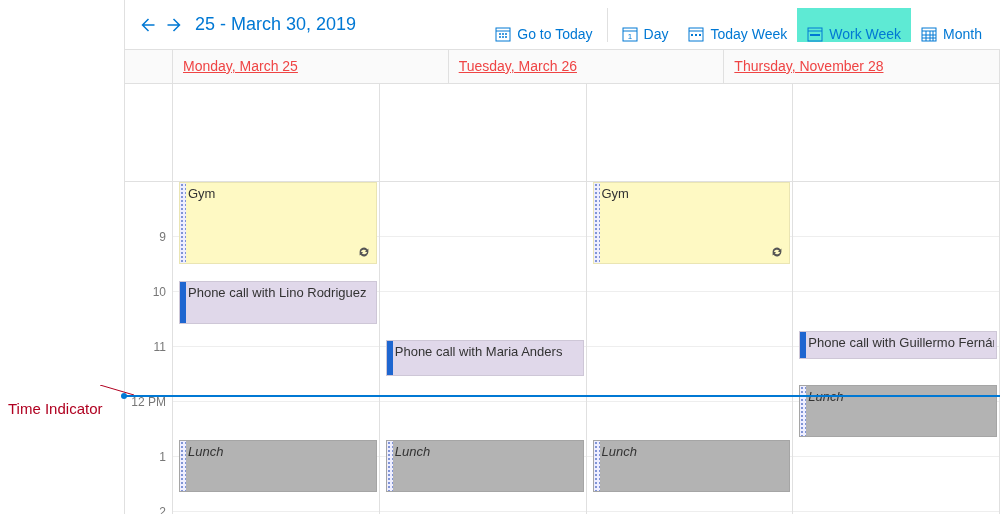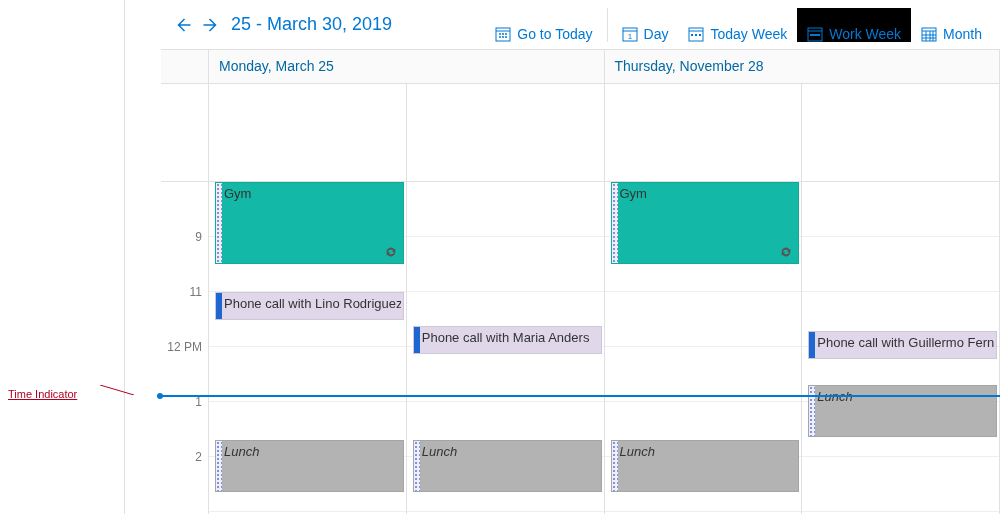--- a/index.html
+++ b/index.html
@@ -1,57 +1,57 @@
 <!DOCTYPE html>
 <html><head>
 <meta charset="utf-8">
 <style>
   * { box-sizing: border-box; margin: 0; padding: 0; }
   body { font-family: "Segoe UI", Arial, sans-serif; font-size: 13px; color: #333; background: #fff; width: 1000px; height: 514px; overflow: hidden; position: relative; }
 
-  .annotation { position: absolute; left: 8px; top: 388px; color: #b00020; font-size: 11px; text-decoration: underline; z-index: 50; }
+  .annotation { position: absolute; left: 8px; top: 400px; color: #b00020; font-size: 15px; z-index: 50; }
   .annotation-line { position: absolute; left: 100px; top: 385px; width: 34px; height: 10px; z-index: 49; }
   .annotation-line line { stroke: #b00020; stroke-width: 1; }
 
-  .calendar { position: absolute; left: 124px; top: 0; right: 0; bottom: 0; border-left: 1px solid #e0e0e0; padding-left: 36px; }
+  .calendar { position: absolute; left: 124px; top: 0; right: 0; bottom: 0; border-left: 1px solid #e0e0e0; }
 
   .toolbar { display: flex; align-items: center; height: 50px; border-bottom: 1px solid #e0e0e0; padding: 0 8px; }
   .nav-arrow { width: 28px; height: 28px; display: inline-flex; align-items: center; justify-content: center; color: #0078d4; cursor: pointer; }
   .nav-arrow svg { width: 18px; height: 18px; }
   .date-range { color: #0078d4; font-size: 18px; margin-left: 6px; flex: 0 0 auto; }
   .spacer { flex: 1; }
   .tb-btn { display: inline-flex; align-items: flex-end; height: 34px; padding: 0 10px; color: #0078d4; cursor: pointer; gap: 6px; font-size: 14px; }
-  .tb-btn.active { background: #000000; }
+  .tb-btn.active { background: #5eead4; }
   .tb-sep { width: 1px; height: 34px; background: #e0e0e0; margin: 0 4px; }
   .tb-icon { width: 16px; height: 16px; }
 
   .day-headers { display: flex; height: 34px; border-bottom: 1px solid #e0e0e0; background: #fafafa; }
   .time-gutter-h { width: 48px; flex: 0 0 48px; border-right: 1px solid #e0e0e0; }
-  .day-header { flex: 1; border-right: 1px solid #e0e0e0; padding: 8px 10px; color: #0369a1; font-size: 14px; white-space: nowrap; overflow: hidden; }
+  .day-header { flex: 1; border-right: 1px solid #e0e0e0; padding: 8px 10px; color: #ef4444; font-size: 14px; white-space: nowrap; overflow: hidden; text-decoration: underline; }
 
   .allday-row { display: flex; height: 98px; border-bottom: 1px solid #e0e0e0; }
   .allday-cell { flex: 1; border-right: 1px solid #e0e0e0; }
 
   .grid { display: flex; position: relative; }
   .time-gutter { width: 48px; flex: 0 0 48px; border-right: 1px solid #e0e0e0; }
   .hour-label { height: 55px; text-align: right; padding-right: 6px; color: #777; font-size: 12px; position: relative; }
   .hour-label span { position: relative; top: -7px; }
 
   .day-col { flex: 1; border-right: 1px solid #e0e0e0; position: relative; }
   .hour-slot { height: 55px; border-bottom: 1px solid #eee; }
 
   .now-line { position: absolute; left: 0; right: 0; height: 0; border-top: 2px solid #0078d4; z-index: 30; }
   .now-line::before { content: ""; position: absolute; left: -4px; top: -4px; width: 6px; height: 6px; background: #0078d4; border-radius: 50%; }
 
   .event { position: absolute; left: 6px; right: 2px; border: 1px solid rgba(0,0,0,0.08); overflow: hidden; white-space: nowrap; font-size: 13px; }
   .event .stripe { position: absolute; left: 0; top: 0; bottom: 0; width: 6px; background-image: radial-gradient(#8094d6 1px, transparent 1px); background-size: 4px 4px; background-color: #eef; }
   .event .bar { position: absolute; left: 0; top: 0; bottom: 0; width: 6px; }
   .event-body { position: absolute; left: 8px; right: 2px; top: 3px; bottom: 0; overflow: hidden; }
 
-  .evt-gym { background: #14b8a6; }
+  .evt-gym { background: #fef9c3; }
   .evt-phone { background: #e0d8ea; }
   .evt-lunch { background: #b3b3b3; font-style: italic; }
   .bar-blue { background: #1e66d0; }
 
   .recur-icon { position: absolute; right: 5px; bottom: 4px; width: 14px; height: 14px; color: #4a4a4a; }
 
 </style>
 </head>
 <body>
 
@@ -127,35 +127,37 @@
           <line x1="9" y1="5" x2="9" y2="15" stroke="#0078d4"></line>
           <line x1="12" y1="5" x2="12" y2="15" stroke="#0078d4"></line>
         </svg>
       <span>Month</span>
     </div>
   </div>
 
   <div class="day-headers">
     <div class="time-gutter-h"></div>
     <div class="day-header">Monday, March 25</div>
+    <div class="day-header">Tuesday, March 26</div>
     <div class="day-header">Thursday, November 28</div>
   </div>
 
   <div class="allday-row">
     <div class="time-gutter-h"></div>
     <div class="allday-cell"></div>
     <div class="allday-cell"></div>
     <div class="allday-cell"></div>
     <div class="allday-cell"></div>
   </div>
 
   <div class="grid">
     <div class="time-gutter">
       <div class="hour-label"><span></span></div>
       <div class="hour-label"><span>9</span></div>
+      <div class="hour-label"><span>10</span></div>
       <div class="hour-label"><span>11</span></div>
       <div class="hour-label"><span>12 PM</span></div>
       <div class="hour-label"><span>1</span></div>
       <div class="hour-label"><span>2</span></div>
     </div>
 
     <div class="day-col">
       <div class="hour-slot"></div>
         <div class="hour-slot"></div>
         <div class="hour-slot"></div>
@@ -164,40 +166,40 @@
         <div class="hour-slot"></div>
         <div class="hour-slot"></div>
 
       <div class="event evt-gym" style="top:0;height:82px">
         <div class="stripe"></div>
         <div class="event-body">Gym</div>
         <svg class="recur-icon" viewBox="0 0 16 16">
             <path d="M3 8a5 5 0 0 1 9-3l1-1v4h-4l1.5-1.5A3.5 3.5 0 0 0 4.5 8M13 8a5 5 0 0 1-9 3l-1 1V8h4l-1.5 1.5A3.5 3.5 0 0 0 11.5 8" fill="#555"></path>
           </svg>
       </div>
-      <div class="event evt-phone" style="top:110px;height:28px">
+      <div class="event evt-phone" style="top:99px;height:43px">
         <div class="bar bar-blue"></div>
         <div class="event-body">Phone call with Lino Rodriguez</div>
       </div>
       <div class="event evt-lunch" style="top:258px;height:52px">
         <div class="stripe"></div>
         <div class="event-body">Lunch</div>
       </div>
     </div>
 
     <div class="day-col">
       <div class="hour-slot"></div>
         <div class="hour-slot"></div>
         <div class="hour-slot"></div>
         <div class="hour-slot"></div>
         <div class="hour-slot"></div>
         <div class="hour-slot"></div>
         <div class="hour-slot"></div>
 
-      <div class="event evt-phone" style="top:144px;height:28px">
+      <div class="event evt-phone" style="top:158px;height:36px">
         <div class="bar bar-blue"></div>
         <div class="event-body">Phone call with Maria Anders</div>
       </div>
       <div class="event evt-lunch" style="top:258px;height:52px">
         <div class="stripe"></div>
         <div class="event-body">Lunch</div>
       </div>
     </div>
 
     <div class="day-col">

